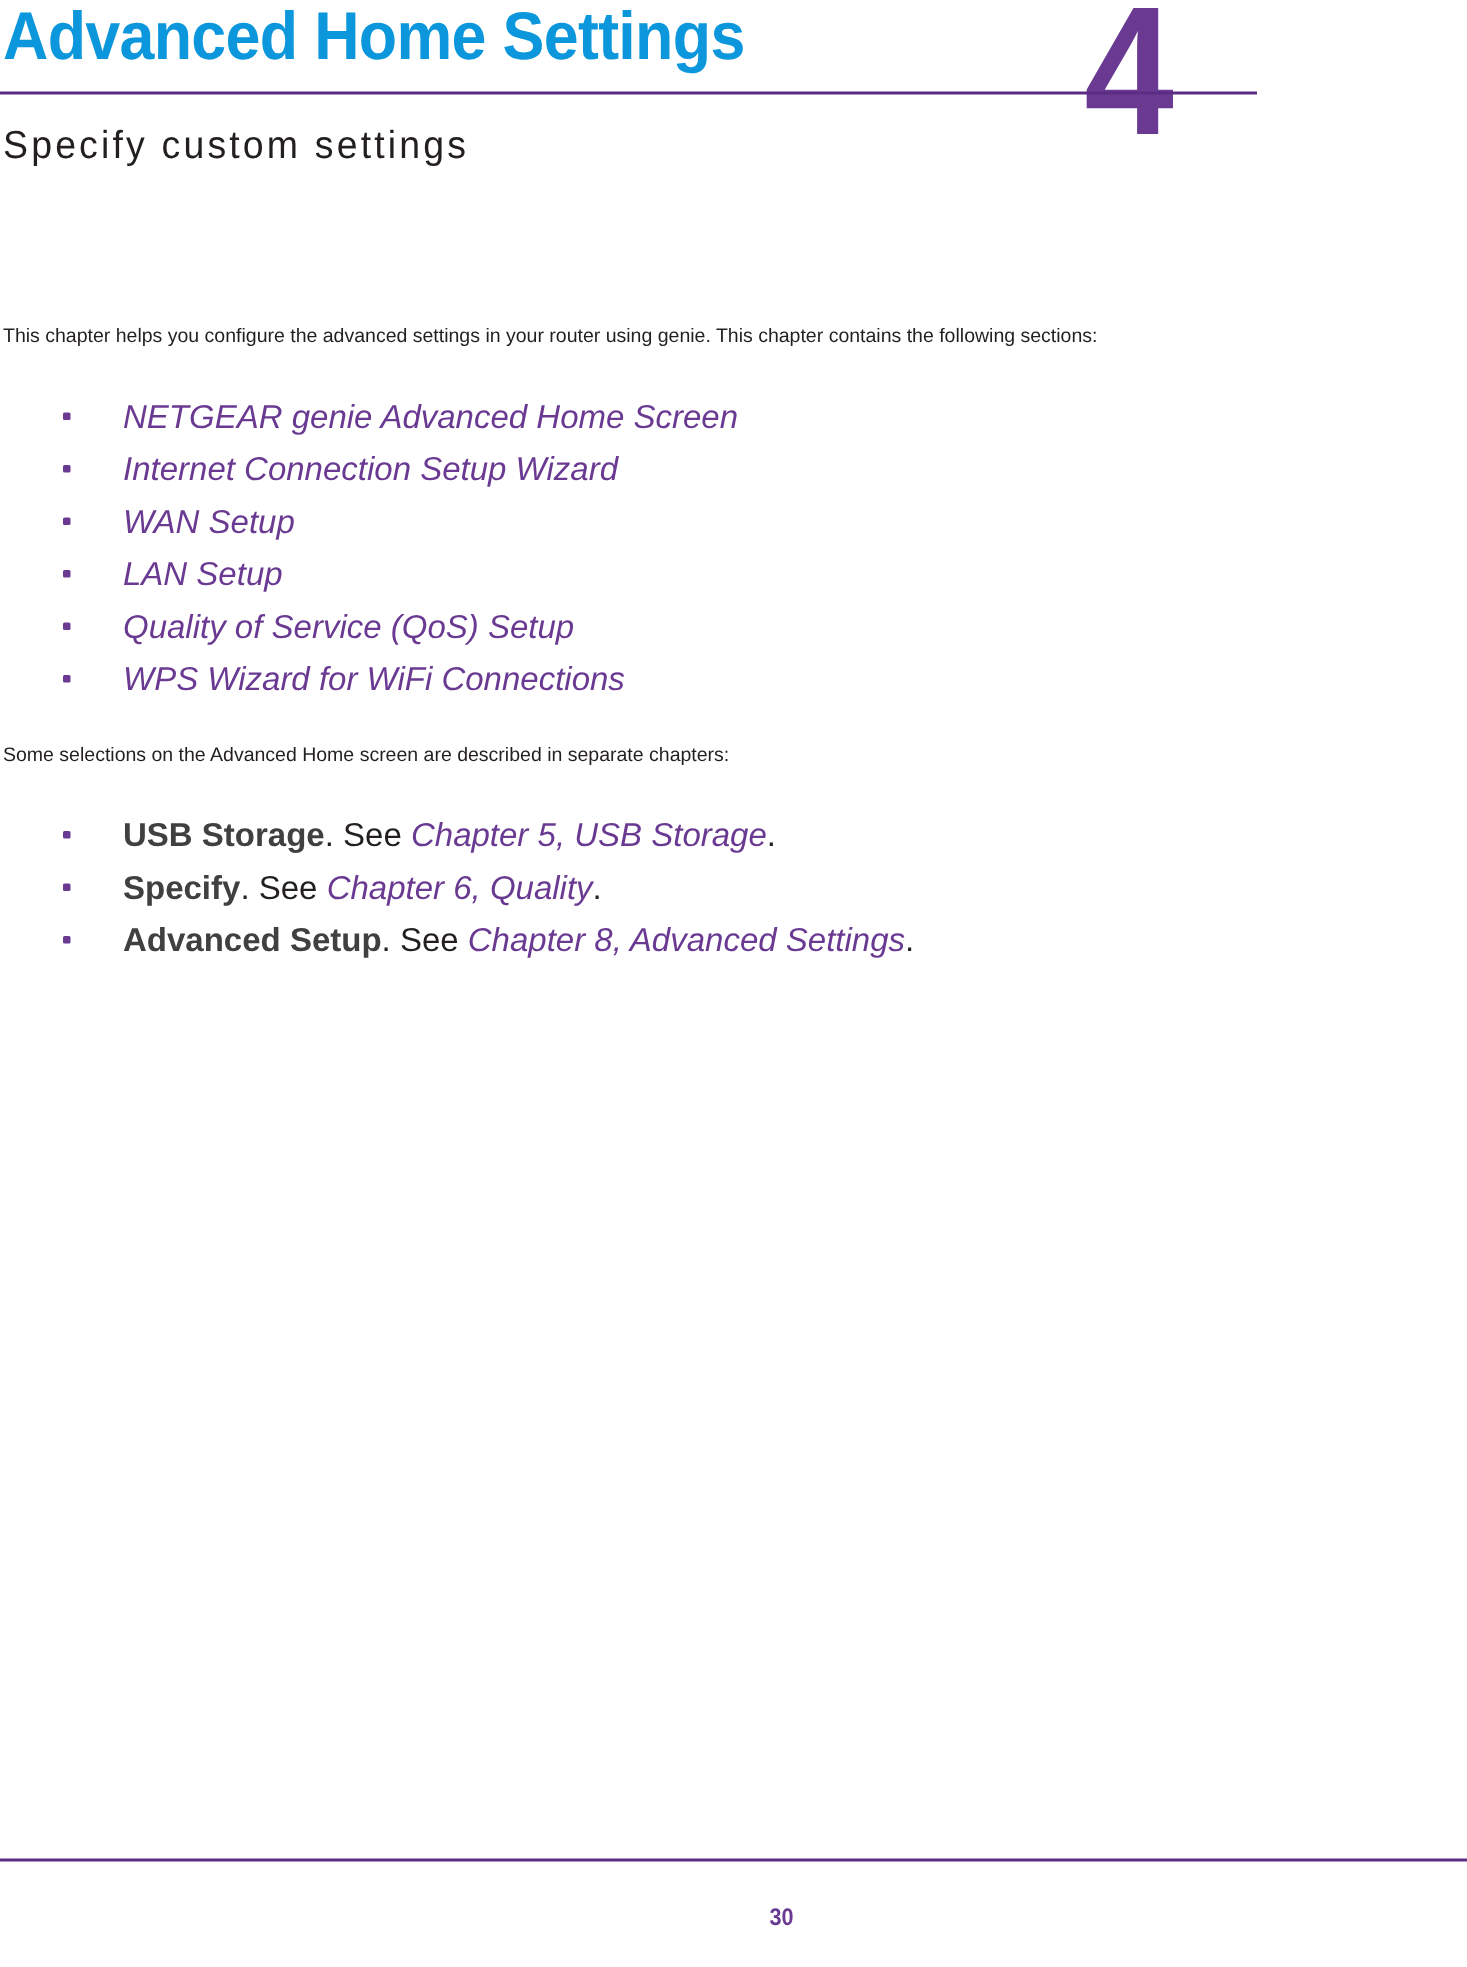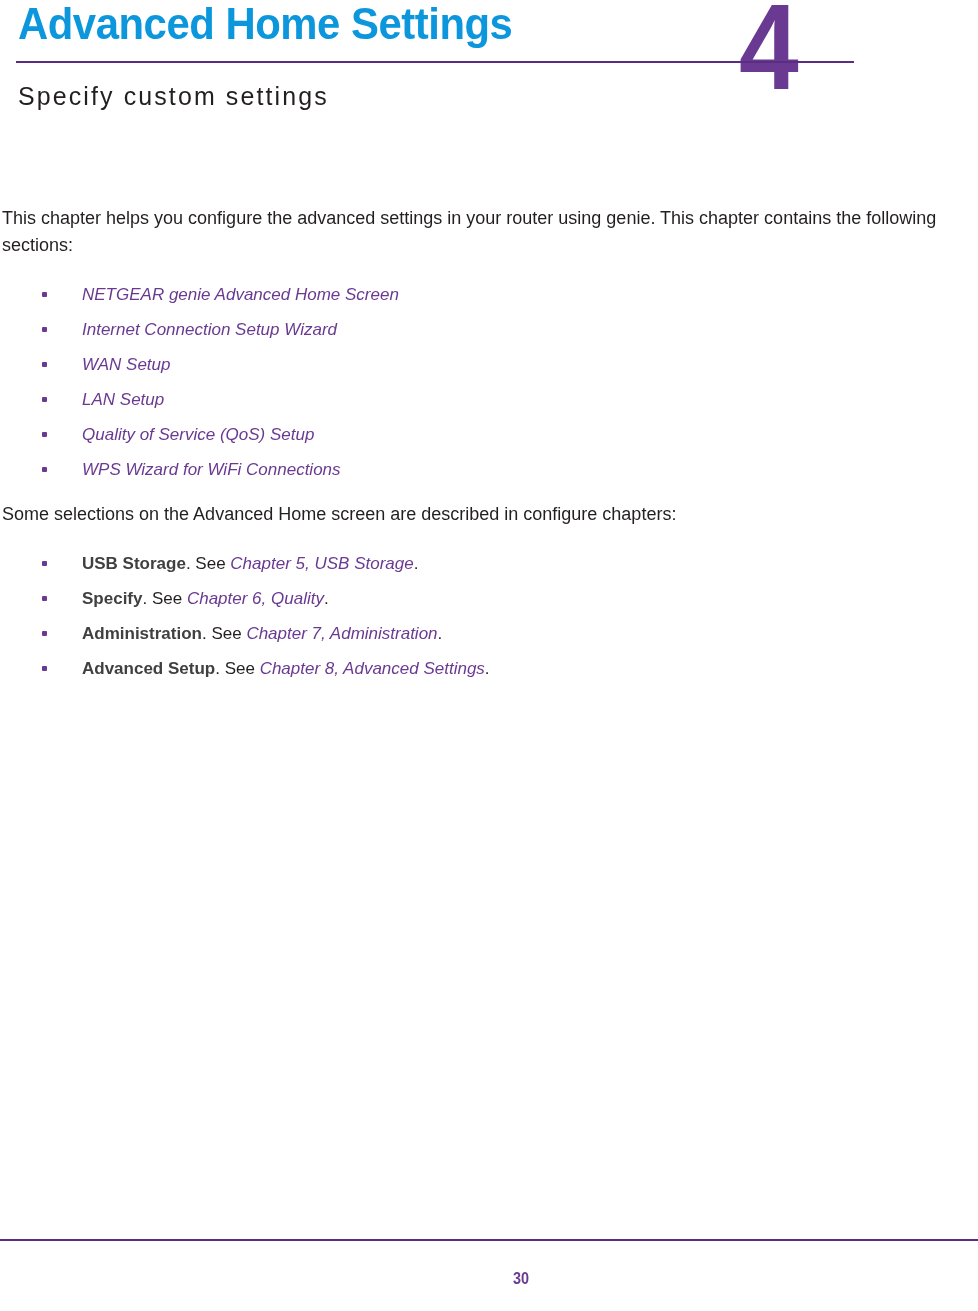--- a/index.html
+++ b/index.html
@@ -18,21 +18,21 @@
     width: 978px;
     height: 1311px;
     background: #ffffff;
     overflow: hidden;
     box-sizing: border-box;
   }
 
   
   .chapter-header {
     position: absolute;
-    left: 16px;
+    left: 0;
     top: 0;
     width: 784px;
     height: 130px;
   }
 
   .chapter-title {
     position: absolute;
     left: 2px;
     top: -4px;
     font-size: 45px;
@@ -84,40 +84,40 @@
   
   .body-area {
     position: absolute;
     left: 2px;
     top: 205px;
     width: 972px;
   }
 
   p.para {
     margin: 0 0 0 0;
-    font-size: 18px;
-    line-height: 27px;
+    font-size: 13px;
+    line-height: 37px;
     color: #231f20;
     text-align: left;
   }
 
   .para-gap {
     height: 18px;
   }
 
   ul.bullets {
     list-style: none;
     margin: 0;
     padding: 0;
   }
 
   ul.bullets li {
     position: relative;
     padding-left: 80px;
-    font-size: 17px;
+    font-size: 22px;
     line-height: 35px;
     color: #231f20;
   }
 
   ul.bullets li .bullet-marker {
     position: absolute;
     left: 40px;
     top: 15px;
     width: 5px;
     height: 5px;
@@ -207,36 +207,32 @@
         <span class="xref">Quality of Service (QoS) Setup</span>
       </li>
       <li>
         <span class="bullet-marker"></span>
         <span class="xref">WPS Wizard for WiFi Connections</span>
       </li>
     </ul>
 
     <div class="list-gap"></div>
 
-    <p class="para">Some selections on the Advanced Home screen are described in configure chapters:</p>
+    <p class="para">Some selections on the Advanced Home screen are described in separate chapters:</p>
 
     <div class="para-gap"></div>
 
     <ul class="bullets">
       <li>
         <span class="bullet-marker"></span>
         <span class="bold-term">USB Storage</span><span class="plain">. See </span><span class="xref">Chapter 5, USB Storage</span><span class="plain">.</span>
       </li>
       <li>
         <span class="bullet-marker"></span>
         <span class="bold-term">Specify</span><span class="plain">. See </span><span class="xref">Chapter 6, Quality</span><span class="plain">.</span>
-      </li>
-      <li>
-        <span class="bullet-marker"></span>
-        <span class="bold-term">Administration</span><span class="plain">. See </span><span class="xref">Chapter 7, Administration</span><span class="plain">.</span>
       </li>
       <li>
         <span class="bullet-marker"></span>
         <span class="bold-term">Advanced Setup</span><span class="plain">. See </span><span class="xref">Chapter 8, Advanced Settings</span><span class="plain">.</span>
       </li>
     </ul>
 
   </div>
 
   <div class="footer-rule"></div>

